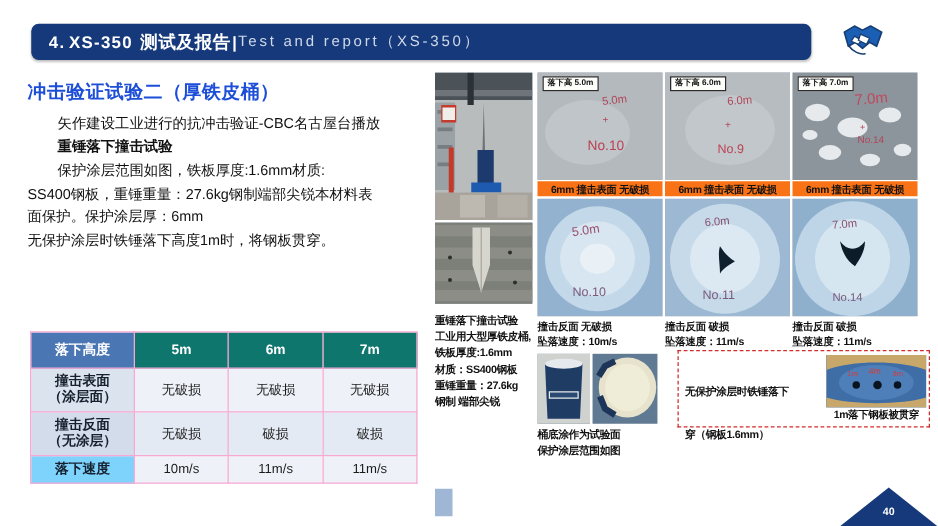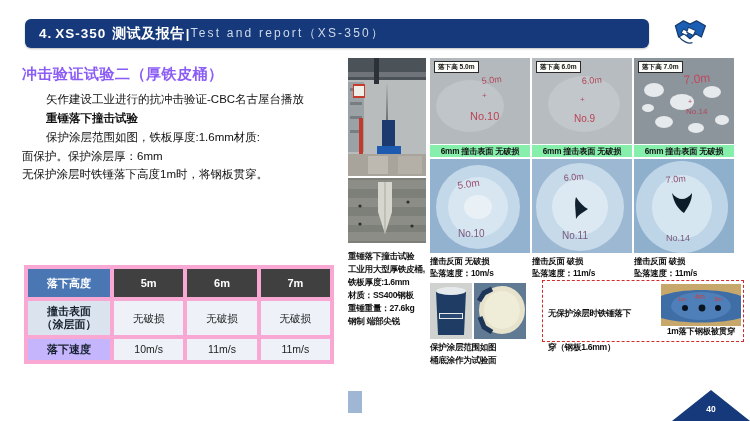--- a/index.html
+++ b/index.html
@@ -24,63 +24,63 @@
   }
   .header-bar .h-cn{color:#ffffff;font-size:14px;font-weight:bold;letter-spacing:.5px;white-space:nowrap;}
   .header-bar .h-num{color:#ffffff;font-size:13.5px;font-weight:bold;letter-spacing:1px;}
   .header-bar .h-sep{color:#ffffff;font-size:13px;font-weight:bold;margin:0 1px;}
   .header-bar .h-en{color:#cfd9ea;font-size:12px;letter-spacing:2.2px;white-space:nowrap;text-align:center;}
   .logo{position:absolute;left:670px;top:16px;width:40px;height:34px;}
 
   
   .left-col{position:absolute;left:22px;top:64px;width:320px;}
   .sec-title{
-    color:#8b5cf6;font-size:15px;font-weight:bold;letter-spacing:.5px;
+    color:#1d4ed8;font-size:15px;font-weight:bold;letter-spacing:.5px;
     margin:0 0 6px 0;line-height:20px;
   }
   .para{font-size:11.5px;line-height:19px;color:#101010;margin:0;}
   .para.indent{text-indent:24px;}
   .para.b{font-weight:bold;}
   .para.tight{line-height:18.5px;}
 
   
   .tbl{
     position:absolute;left:24px;top:265px;width:310px;
     border-collapse:collapse;font-size:10.5px;
   }
   .tbl td{
-    border:4px solid #f9a8d4;
+    border:1px solid #f9a8d4;
     text-align:center;vertical-align:middle;
     padding:4px 2px;line-height:13px;
     color:#1b1b1b;
   }
-  .tbl tr.head td{background:#404040;color:#ffffff;font-weight:bold;font-size:11px;height:20px;}
+  .tbl tr.head td{background:#0f766e;color:#ffffff;font-weight:bold;font-size:11px;height:20px;}
   .tbl tr.head td.rh{background:#4a77b4;}
   .tbl td.rh{background:#dbe3ee;font-weight:bold;font-size:11px;color:#16202e;width:78px;}
   .tbl tr.r1 td.v{background:#eef2f8;}
   .tbl tr.r2 td.v{background:#e4eaf4;}
   .tbl tr.r3 td.v{background:#eef2f8;}
   .tbl tr.r2 td.rh{background:#d2dcea;}
-  .tbl tr.r3 td.rh{background:#c4b5fd;font-family:Liberation Serif, serif;}
+  .tbl tr.r3 td.rh{background:#7dd3fc;font-family:Liberation Serif, serif;}
 
   
   .panel{position:absolute;left:348px;top:58px;width:396px;height:340px;}
 
   .ph{position:absolute;background:#8d9aa6;overflow:hidden;}
 
   
   #p-rig{left:0px;top:0px;width:78px;height:118px;}
   #p-ham{left:0px;top:120px;width:78px;height:65px;}
 
   
   .surf{top:0px;width:100px;height:86px;}
   #s1{left:82px;} #s2{left:184px;} #s3{left:286px;}
   .cap-strip{
     position:absolute;top:87px;height:12px;width:100px;
-    background:#86efac;color:#111;font-size:8.2px;font-weight:bold;
+    background:#f97316;color:#111;font-size:8.2px;font-weight:bold;
     display:flex;align-items:center;justify-content:center;white-space:nowrap;letter-spacing:-.2px;
   }
   #c1{left:82px;} #c2{left:184px;} #c3{left:286px;}
 
   .dh-tag{
     position:absolute;left:4px;top:3px;
     background:#fdfdfa;border:1px solid #2a2a2a;
     font-size:6.6px;font-weight:bold;color:#111;
     padding:1px 3px;line-height:8px;white-space:nowrap;
   }
@@ -155,40 +155,50 @@
       <path d="M22 14 L31 18 L28 24 L20 20 Z" fill="#ffffff" stroke="#173d73" stroke-width="1.3"></path>
       <path d="M10 25 C14 31 22 35 27 33" fill="none" stroke="#173d73" stroke-width="1.6"></path>
     </svg>
   </div>
 
   <div class="left-col">
     <p class="sec-title">冲击验证试验二（厚铁皮桶）</p>
     <p class="para indent">矢作建设工业进行的抗冲击验证-CBC名古屋台播放</p>
     <p class="para indent b">重锤落下撞击试验</p>
     <p class="para indent tight">保护涂层范围如图，铁板厚度:1.6mm材质:</p>
+    <p class="para tight">SS400钢板，重锤重量：27.6kg钢制端部尖锐本材料表</p>
     <p class="para tight">面保护。保护涂层厚：6mm</p>
     <p class="para tight">无保护涂层时铁锤落下高度1m时，将钢板贯穿。</p>
   </div>
 
   <table class="tbl">
     <tbody>
         <tr class="head">
       <td class="rh">落下高度</td>
       <td>5m</td>
       <td>6m</td>
       <td>7m</td>
     </tr>
     <tr class="r1">
       <td class="rh">
         <span>撞击表面</span><br>
         <span>（涂层面）</span>
       </td>
       <td class="v">无破损</td>
       <td class="v">无破损</td>
       <td class="v">无破损</td>
+    </tr>
+    <tr class="r2">
+      <td class="rh">
+        <span>撞击反面</span><br>
+        <span>（无涂层）</span>
+      </td>
+      <td class="v">无破损</td>
+      <td class="v">破损</td>
+      <td class="v">破损</td>
     </tr>
     <tr class="r3">
       <td class="rh">落下速度</td>
       <td class="v">10m/s</td>
       <td class="v">11m/s</td>
       <td class="v">11m/s</td>
     </tr>
   </tbody>
     </table>
 
@@ -345,22 +355,22 @@
     <div class="ph" id="d2">
       <svg width="52" height="56" viewBox="0 0 52 56">
         <rect width="52" height="56" fill="#5f7a92"></rect>
         <ellipse cx="28" cy="27" rx="23" ry="24" fill="#e6e2cb"></ellipse>
         <ellipse cx="28" cy="27" rx="18" ry="19" fill="#efecd8"></ellipse>
         <path d="M5 18 L10 10 L18 6" stroke="#1d3558" stroke-width="5" fill="none"></path>
         <path d="M6 34 L10 44 L18 49" stroke="#1d3558" stroke-width="5" fill="none"></path>
       </svg>
     </div>
     <div class="cap3">
+      <div>桶底涂作为试验面</div>
       <div>保护涂层范围如图</div>
-      <div>桶底涂作为试验面</div>
     </div>
 
     <div class="redbox">
       <div class="txt">
         <div>无保护涂层时铁锤落下</div>
         <div>穿（钢板1.6mm）</div>
       </div>
       <div class="ph" id="pen">
         <svg width="80" height="42" viewBox="0 0 80 42">
           <rect width="80" height="42" fill="#3f6da6"></rect>

